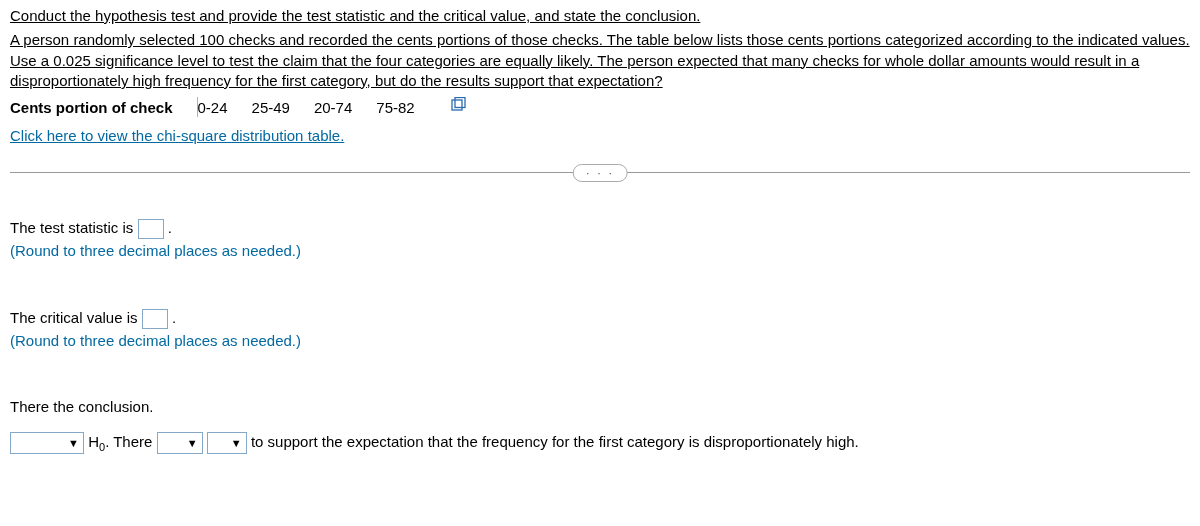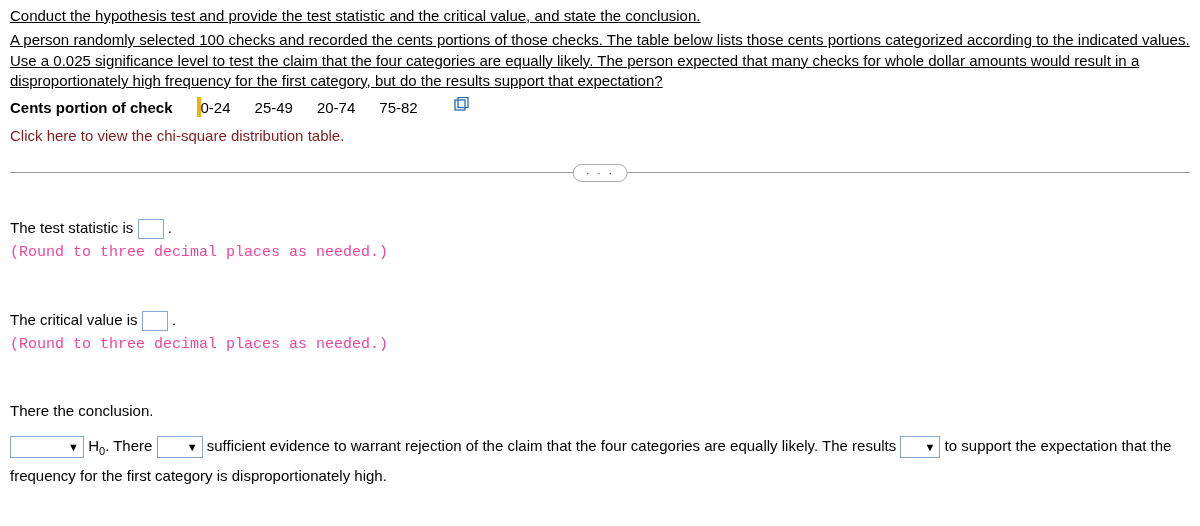--- a/index.html
+++ b/index.html
@@ -8,35 +8,35 @@
       font-size: 15px;
       color: #000;
       background: #fff;
       padding: 6px 10px;
       width: 1200px;
     }
     .problem-text { line-height: 1.35; margin-bottom: 4px; text-decoration: underline; }
     .data-table-wrap { display: flex; align-items: flex-start; margin-top: 6px; }
     .data-table { border-collapse: collapse; }
     .data-table td { padding: 0 24px 0 0; font-size: 15px; height: 20px; vertical-align: middle; }
-    .row-label { font-weight: bold; padding-right: 8px; border-right: 4px solid #eab308;}
+    .row-label { font-weight: bold; padding-right: 8px; border-right: 1px solid #eab308;}
     .row-label-cell { padding-left: 0 !important; }
     .data-table tr td:nth-child(2){ padding-left: 0;}
     .copy-icon { margin-left: 12px; cursor: pointer; display:inline-flex; }
-    .chi-link { color: #7f1d1d; display: inline-block; margin-top: 10px; cursor: pointer; }
+    .chi-link { color: #0369a1; text-decoration: underline; display: inline-block; margin-top: 10px; cursor: pointer; }
     .divider-wrap { position: relative; margin: 28px 0 26px 0; }
     .divider { border: none; border-top: 1px solid #999; }
     .ellipsis-pill {
       position: absolute; left: 50%; top: 50%; transform: translate(-50%, -50%);
       background: #fff; border: 1px solid #aaa; border-radius: 10px;
       padding: 0 12px; font-size: 12px; letter-spacing: 2px; color:#555;
       cursor: pointer; line-height: 16px;
     }
     .answer-block { margin-bottom: 10px; line-height: 1.55; margin-top: 43px; }
-    .hint { color: #ec4899; font-family: Liberation Mono, monospace; }
+    .hint { color: #0369a1; }
     .input-box {
       display: inline-block; width: 26px; height: 20px;
       border: 1px solid #85a8c9; background: #fff; vertical-align: middle;
       text-align: center; font-size: 14px; padding:0;
     }
     .conclusion-line { line-height: 1.9; }
     .dropdown {
       display: inline-flex; align-items: center; justify-content: flex-end;
       min-width: 74px; height: 22px;
       border: 1px solid #85a8c9; background: #fff; vertical-align: middle;
@@ -102,21 +102,20 @@
 </div>
 
 <div class="conclusion-line">
   <span class="dropdown">
       <span class="dd-arrow">▼</span>
     </span>
   <span> H</span><span class="sub">0</span><span>. There </span>
   <span class="dropdown wide">
       <span class="dd-arrow">▼</span>
     </span>
-  <span> sufficient evidence to warrant rejection of the claim that the four categories are equally likely. The results </span>
   <span class="dropdown small">
       <span class="dd-arrow">▼</span>
     </span>
   <span> to support the expectation that the frequency for the first category is disproportionately high.</span>
 </div>
 
 
 
 
 </body></html>

